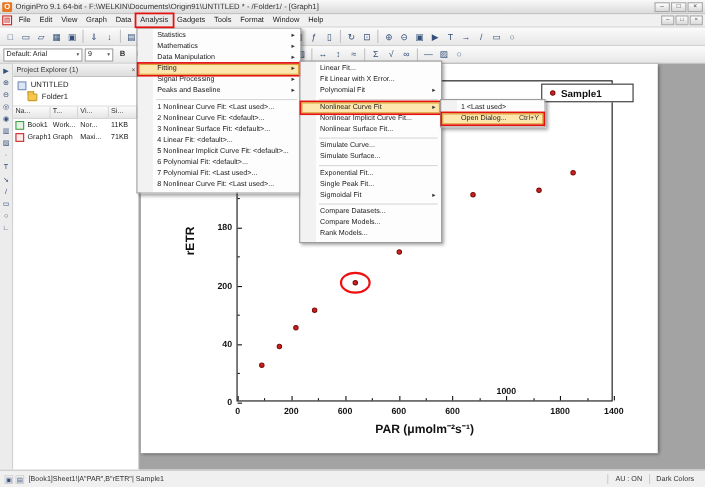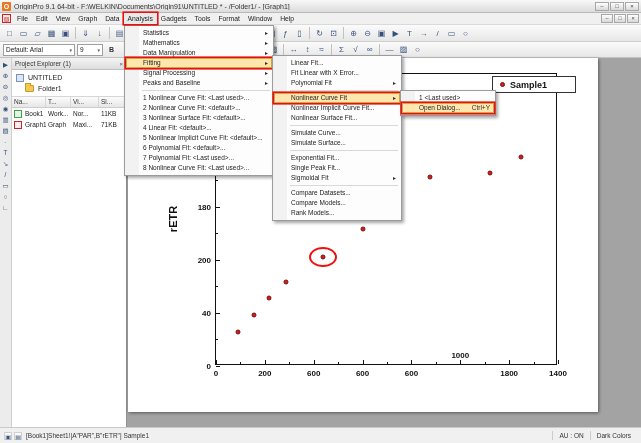--- a/index.html
+++ b/index.html
@@ -326,20 +326,21 @@
         <div class="pt" style="left: 37.8643px; top: 241.033px;"></div>
         <div class="pt" style="left: 52.5214px; top: 224.044px;"></div>
         <div class="pt" style="left: 69.6214px; top: 208.116px;"></div>
         <div class="pt" style="left: 107.486px; top: 182.633px;"></div>
         <div class="pt" style="left: 146.571px; top: 155.025px;"></div>
         <div class="pt" style="left: 213.75px; top: 102.996px;"></div>
         <div class="pt" style="left: 273.6px; top: 98.7491px;"></div>
         <div class="pt" style="left: 305.357px; top: 82.8218px;"></div>
         <div class="ellipse-ann" style="left: 107.486px; top: 182.633px;"></div>
       </div>
+    <div id="x-title">PAR (μmolm⁻²s⁻¹)</div>
     <div id="y-title">rETR</div>
     <div id="legend">
       <span class="legend-marker"></span>
       <span id="legend-label">Sample1</span>
     </div>
   </div>
 </div>
 
 <div class="menu" id="analysis-menu" style="left: 124px;">
     <div class="menu-item">

